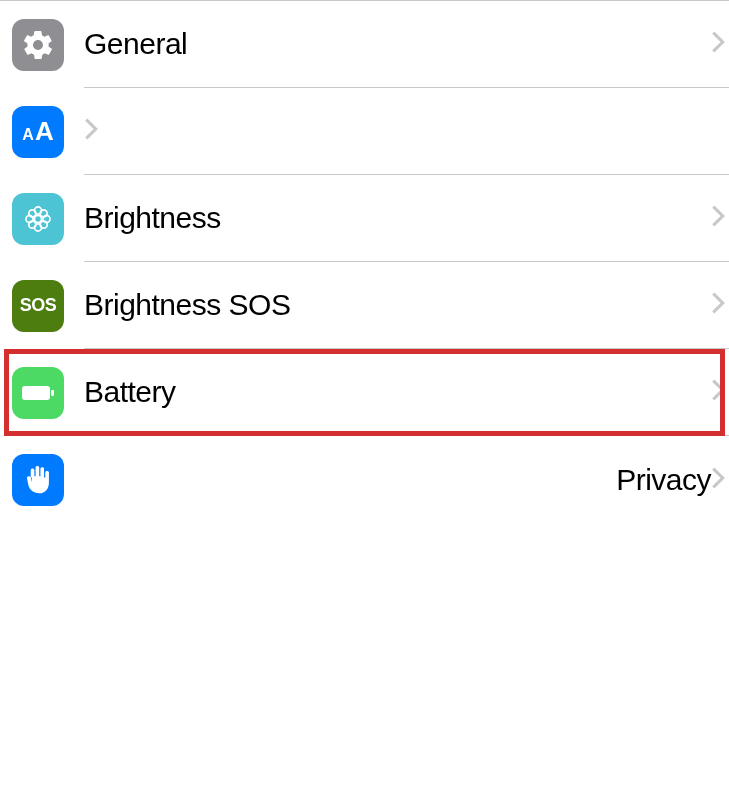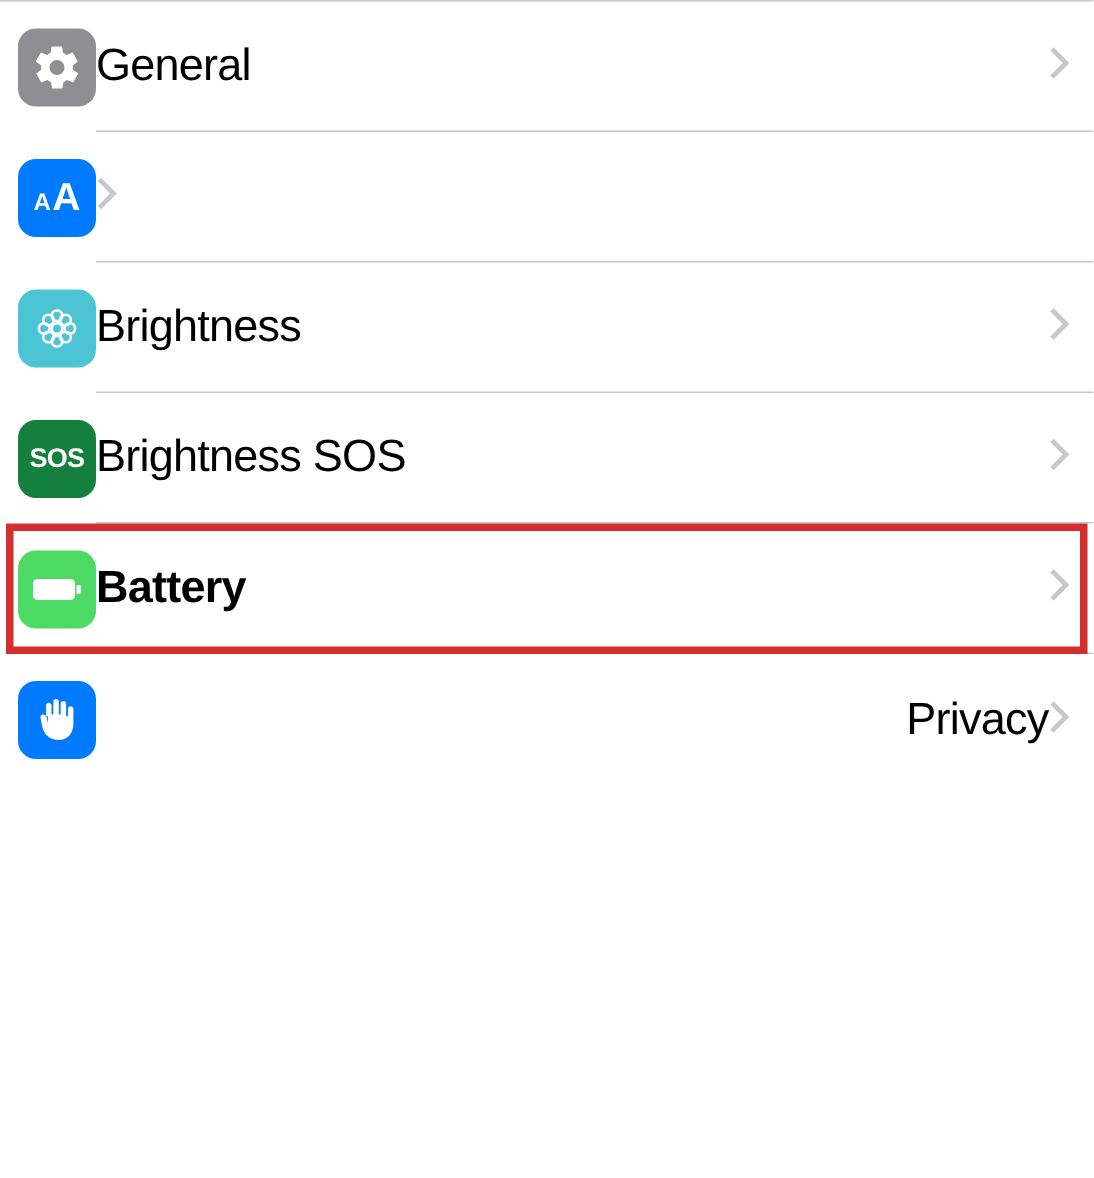--- a/index.html
+++ b/index.html
@@ -25,21 +25,22 @@
       padding-left: 12px;
       cursor: pointer;
       position: relative;
     }
     .settings-row .row-content {
       flex: 1;
       display: flex;
       align-items: center;
       height: 100%;
       border-bottom: 1px solid #c8c7cc;
-      padding-right: 16px;
+      margin-left: 20px;
+      padding-right: 4px;
     }
     .settings-row:last-child .row-content {
       border-bottom: none;
       text-align: right;
     }
     .icon-container {
       width: 52px;
       height: 52px;
       border-radius: 12px;
       display: flex;
@@ -68,21 +69,21 @@
       bottom: 0;
       z-index: 10;
     }
     
     .icon-general { background: #8e8e93; }
     .icon-control { background: #8e8e93; }
     .icon-display { background: #007aff; }
     .icon-wallpaper { background: #4dc4d4; }
     .icon-siri { background: linear-gradient(135deg, #2d1b4e 0%, #4a1a5e 30%, #c0395c 60%, #5fb8a5 100%); }
     .icon-touchid { background: #fa296c; }
-    .icon-sos { background: #15803d; }
+    .icon-sos { background: #4d7c0f; }
     .icon-battery { background: #4cd964; }
     .icon-privacy { background: #007aff; }
     
     .sos-text {
       color: #fff;
       font-weight: bold;
       font-size: 18px;
       letter-spacing: -0.5px;
     }
     .aa-text {
@@ -166,21 +167,21 @@
     <div class="row-content">
       <span class="row-label">Brightness SOS</span>
       <span class="chevron">
         <svg width="14" height="22" viewBox="0 0 8 14" fill="none" stroke="#c7c7cc" stroke-width="2">
             <path d="M1 1l6 6-6 6"></path>
           </svg>
       </span>
     </div>
   </div>
 
-  <div class="settings-row" style="position:relative;font-weight:bold;">
+  <div class="settings-row" style="position:relative;">
     <div class="highlight-box"></div>
     <div class="icon-container icon-battery">
       <svg width="40" height="24" viewBox="0 0 40 24" fill="none">
         <rect x="4" y="5" width="28" height="14" rx="3" fill="#fff"></rect>
         <rect x="33" y="9" width="3" height="6" rx="1" fill="#fff"></rect>
       </svg>
     </div>
     <div class="row-content">
       <span class="row-label">Battery</span>
       <span class="chevron">

